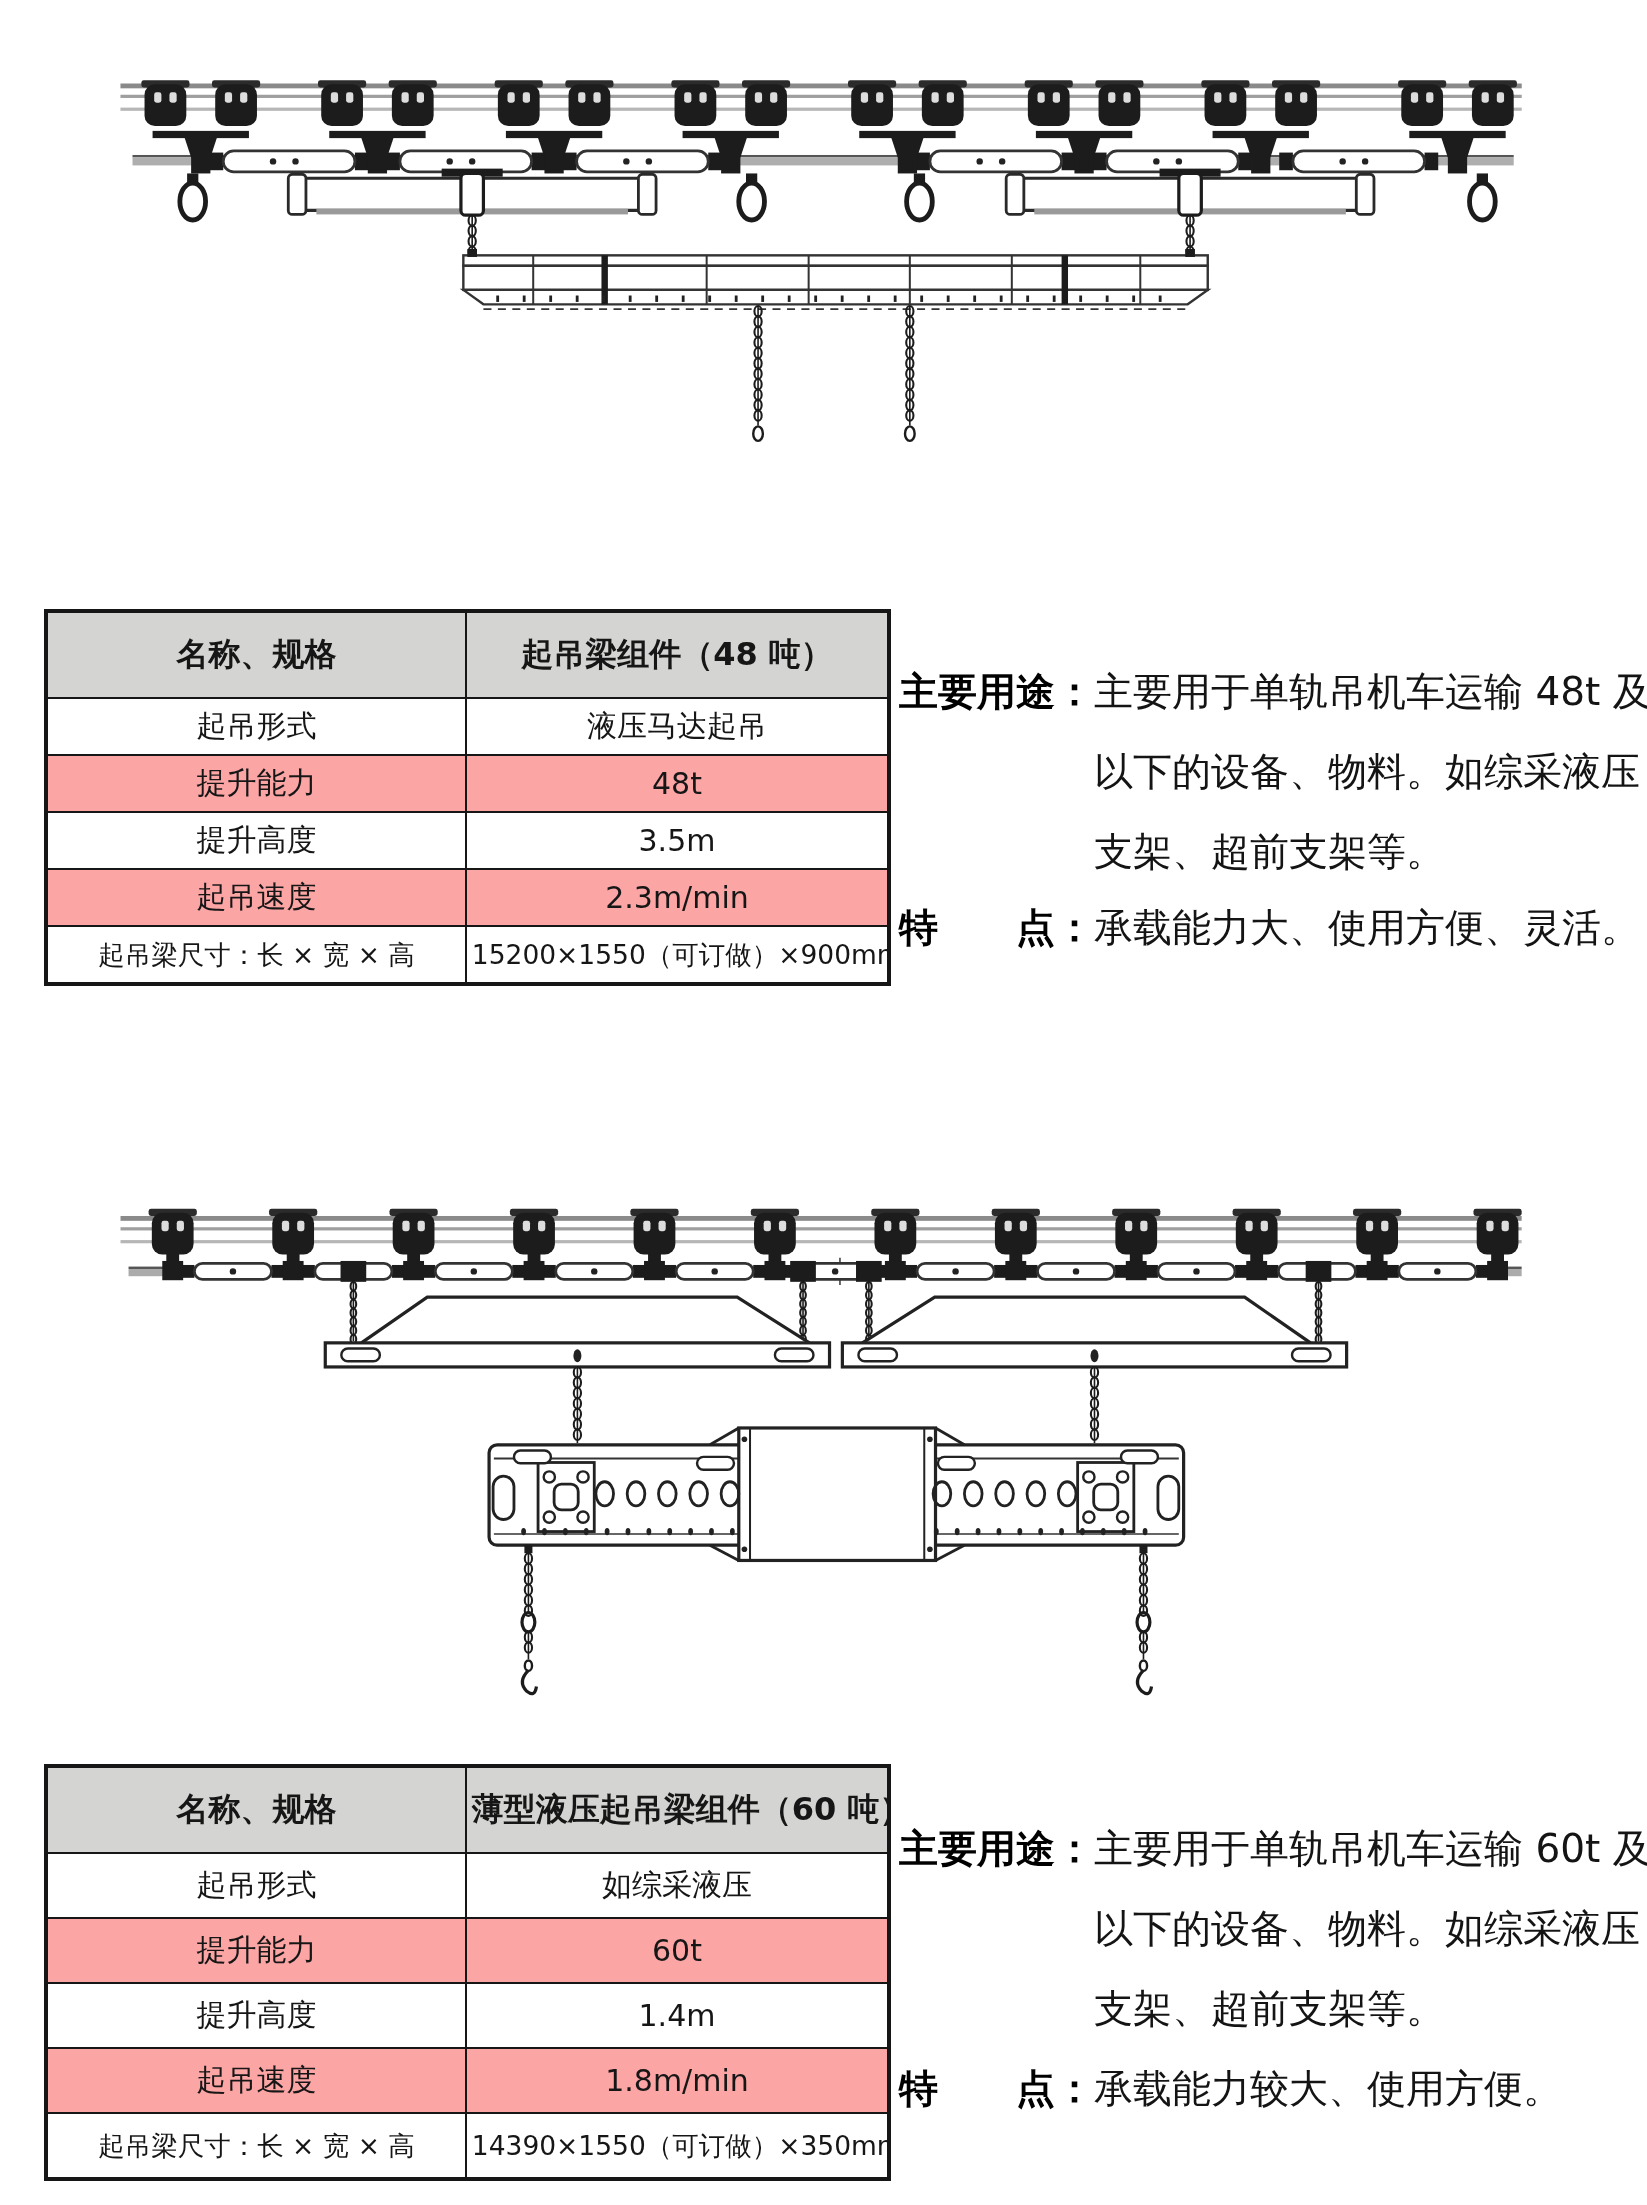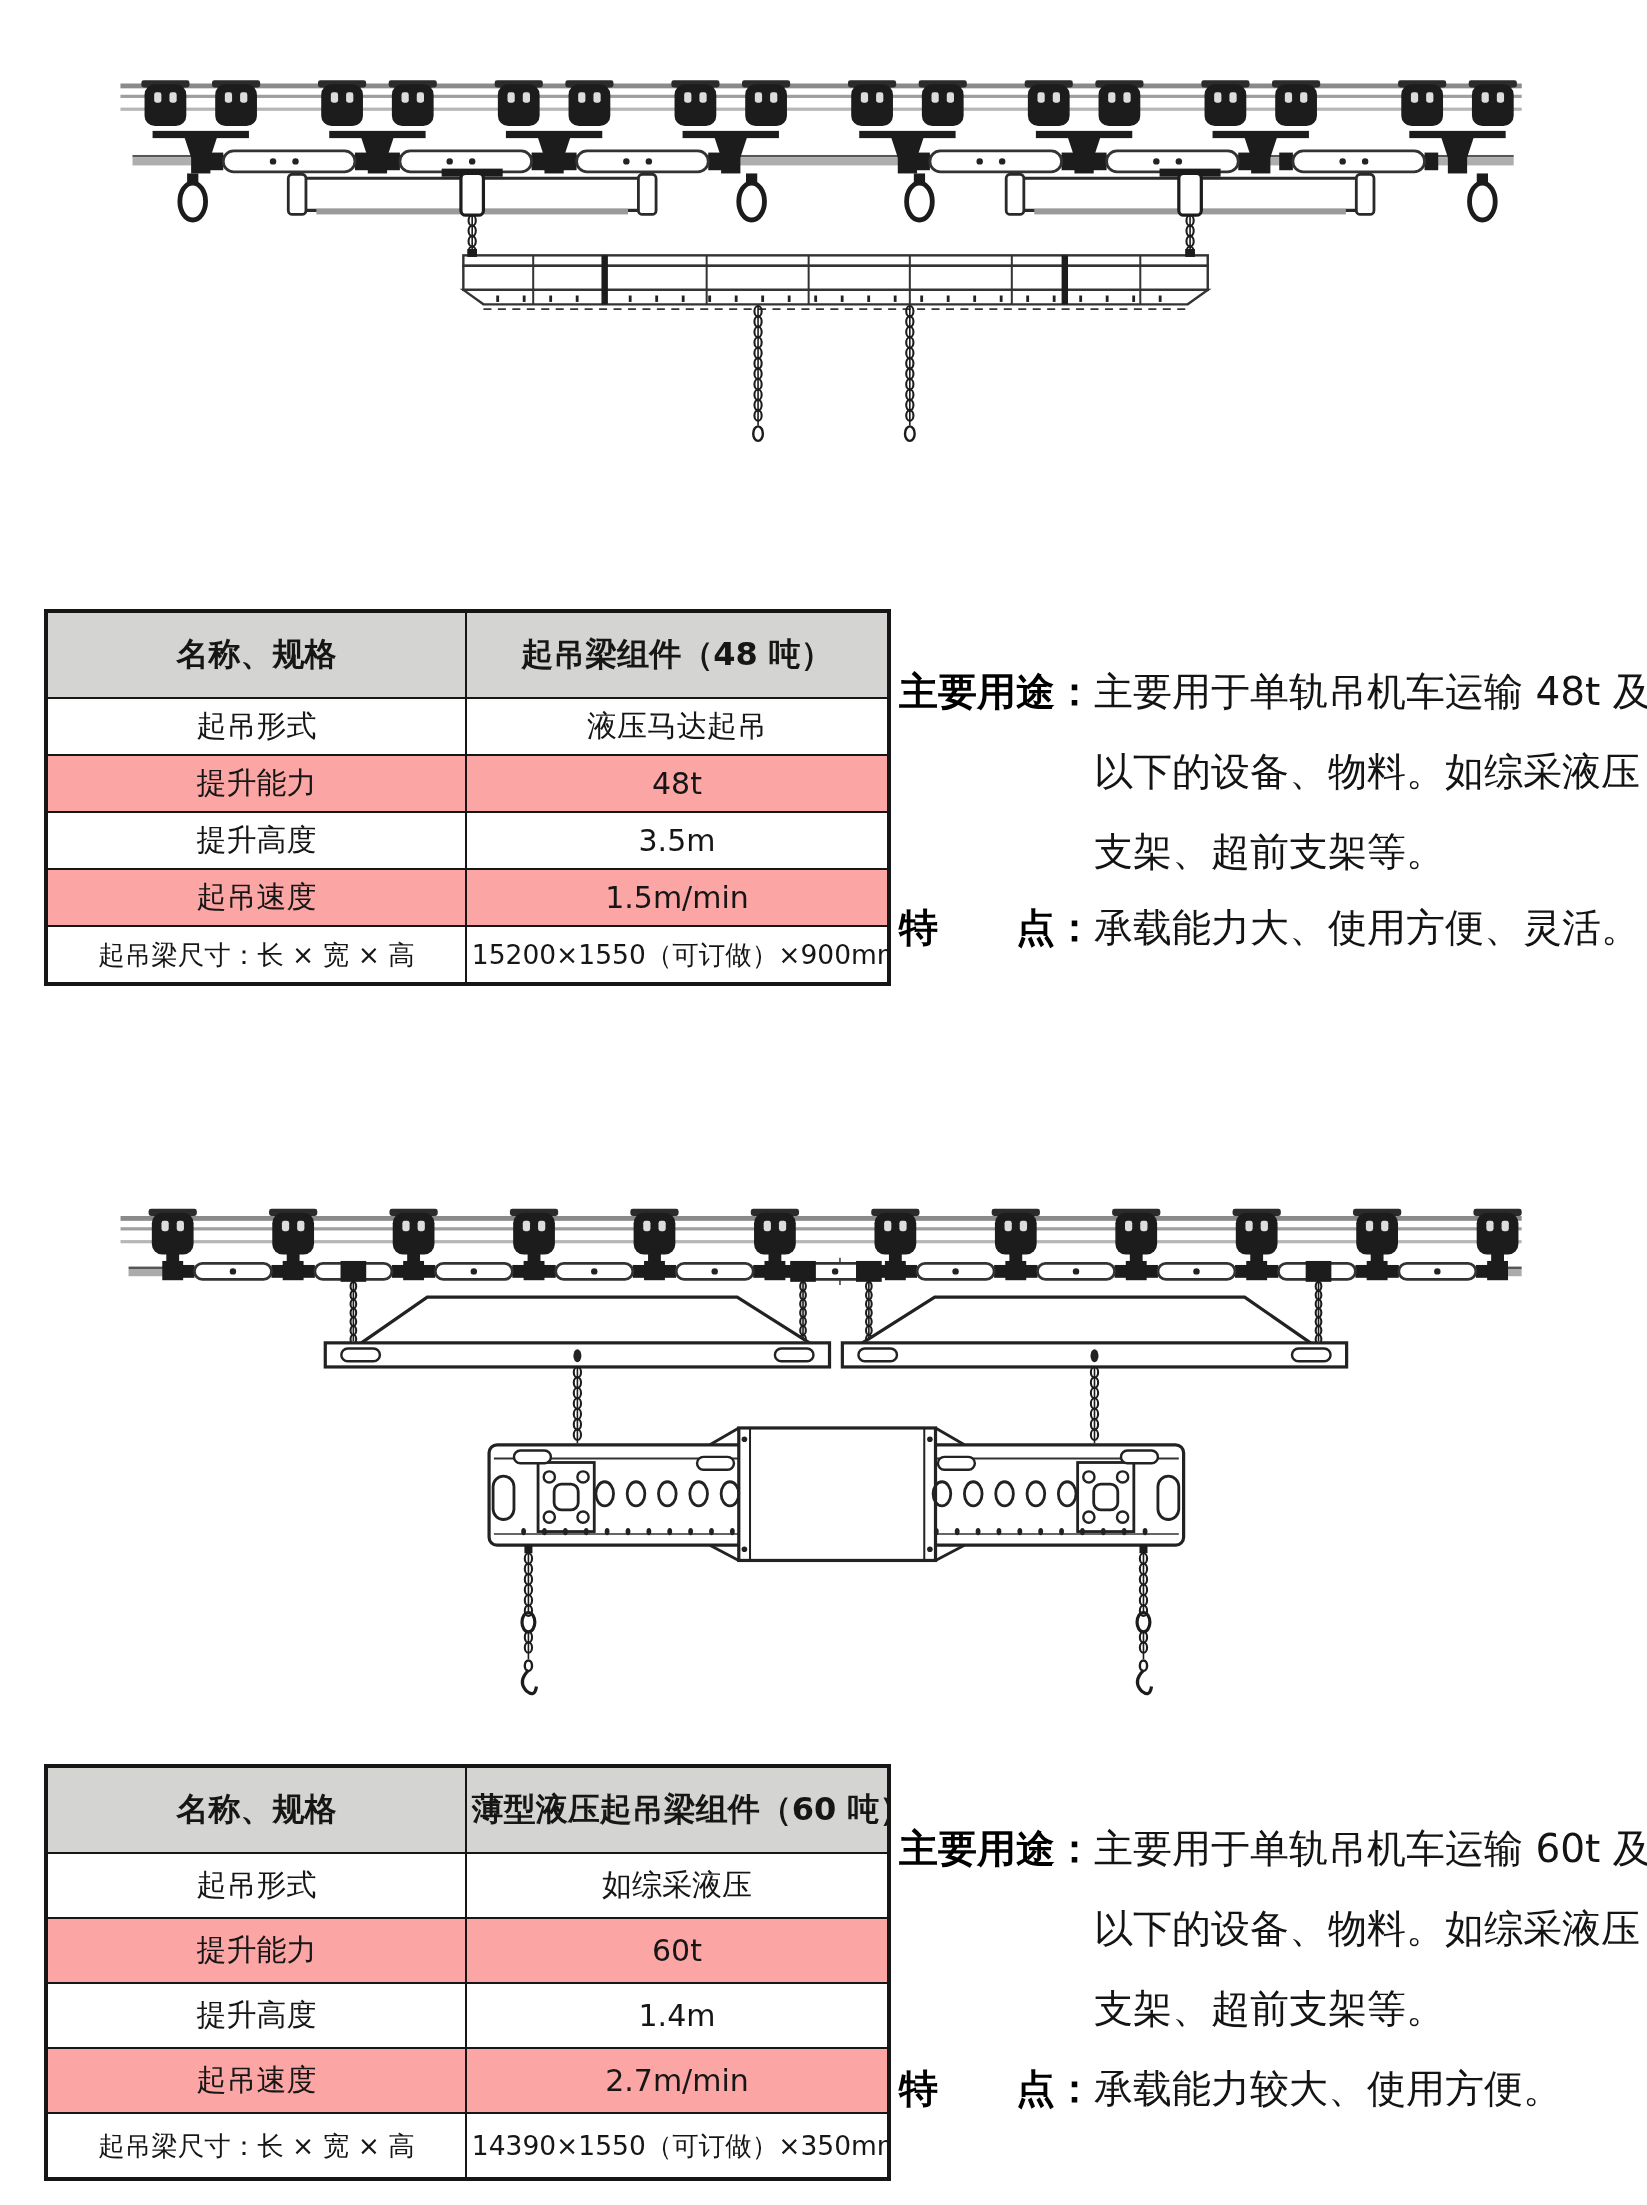--- a/index.html
+++ b/index.html
@@ -342,21 +342,21 @@
     <tr class="data stripe">
       <td>提升能力</td>
       <td>48t</td>
     </tr>
     <tr class="data">
       <td>提升高度</td>
       <td>3.5m</td>
     </tr>
     <tr class="data stripe">
       <td>起吊速度</td>
-      <td>1.5m/min</td>
+      <td>2.3m/min</td>
     </tr>
     <tr class="data dims">
       <td>起吊梁尺寸：长 × 宽 × 高</td>
       <td>15200×1550（可订做）×900mm</td>
     </tr>
   </tbody>
     </table>
 
   <div class="text-block text-row" id="usage1">
     <span class="tlabel">主要用途：</span>
@@ -747,21 +747,21 @@
     <tr class="data stripe">
       <td>提升能力</td>
       <td>60t</td>
     </tr>
     <tr class="data">
       <td>提升高度</td>
       <td>1.4m</td>
     </tr>
     <tr class="data stripe">
       <td>起吊速度</td>
-      <td>2.7m/min</td>
+      <td>1.8m/min</td>
     </tr>
     <tr class="data dims">
       <td>起吊梁尺寸：长 × 宽 × 高</td>
       <td>14390×1550（可订做）×350mm</td>
     </tr>
   </tbody>
     </table>
 
   <div class="text-block text-row" id="usage2">
     <span class="tlabel">主要用途：</span>

